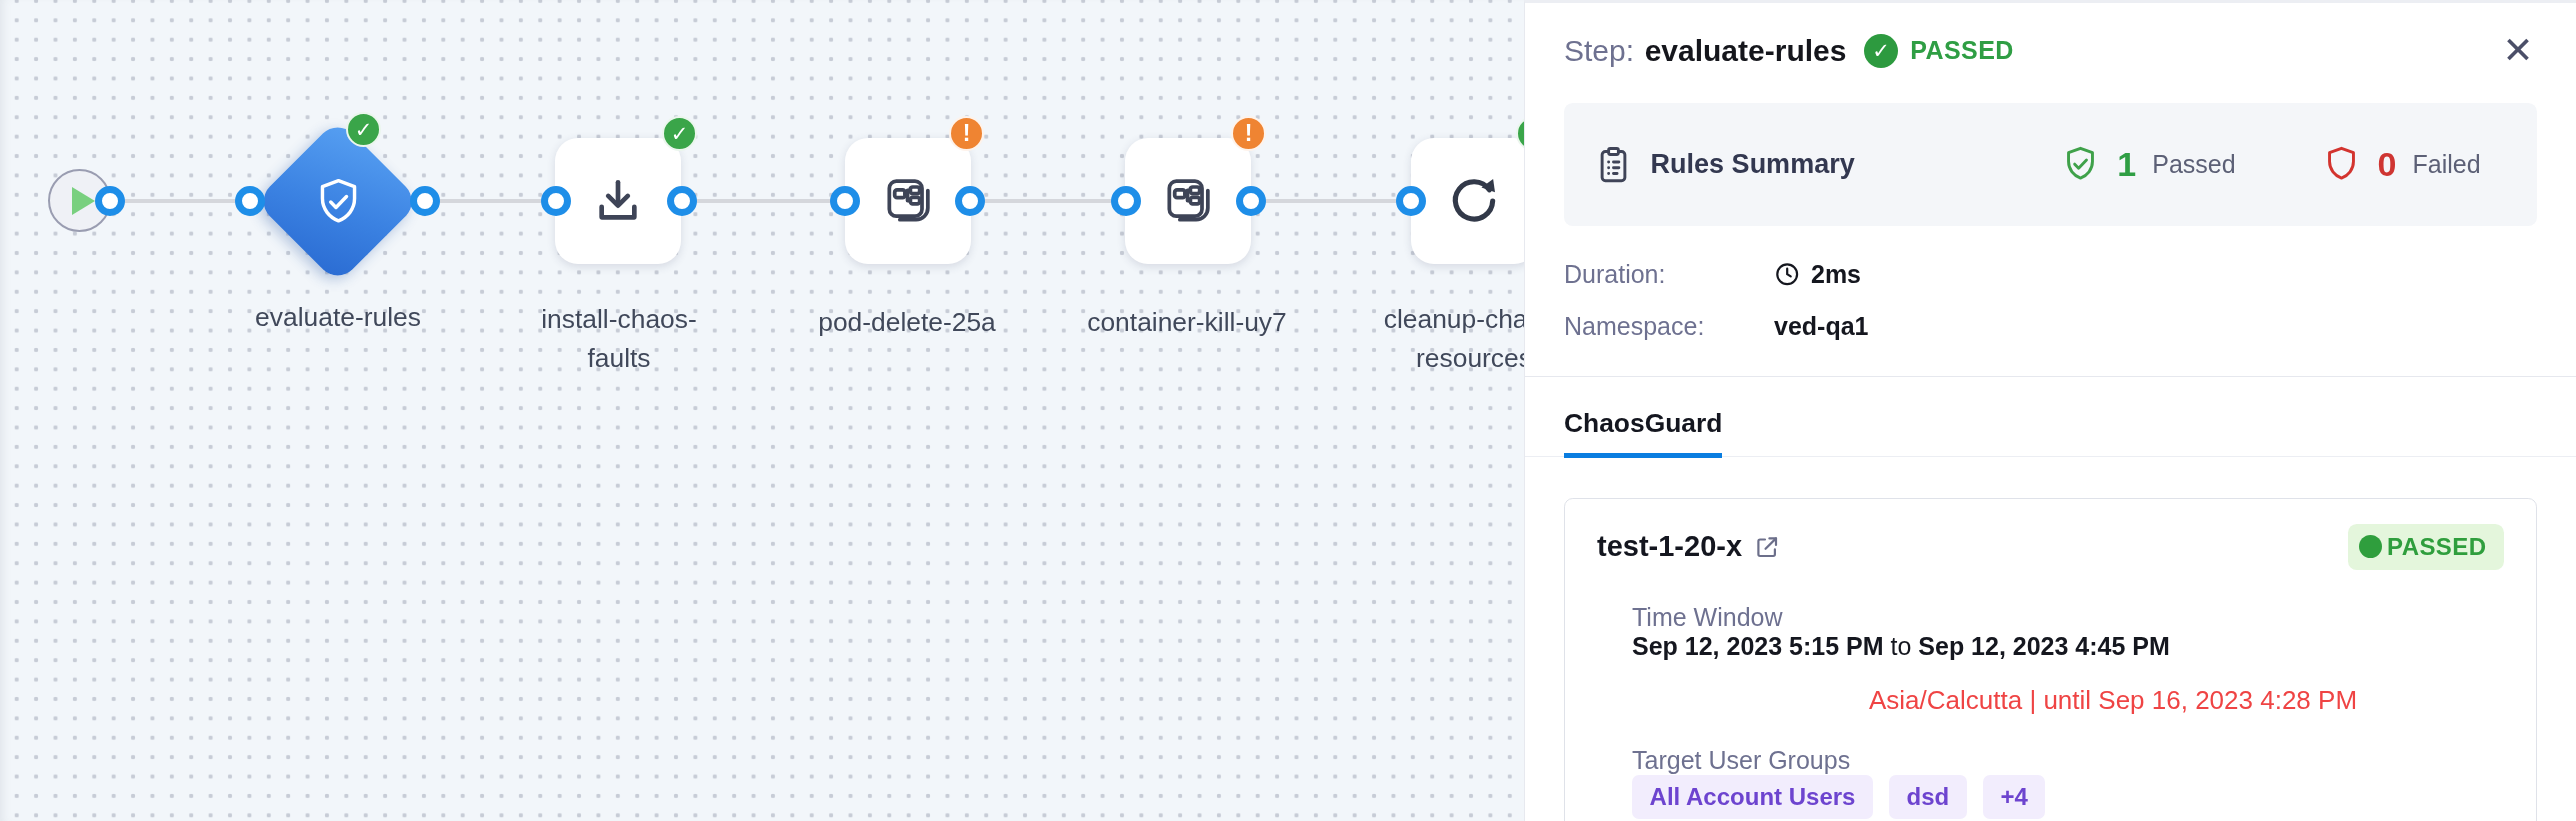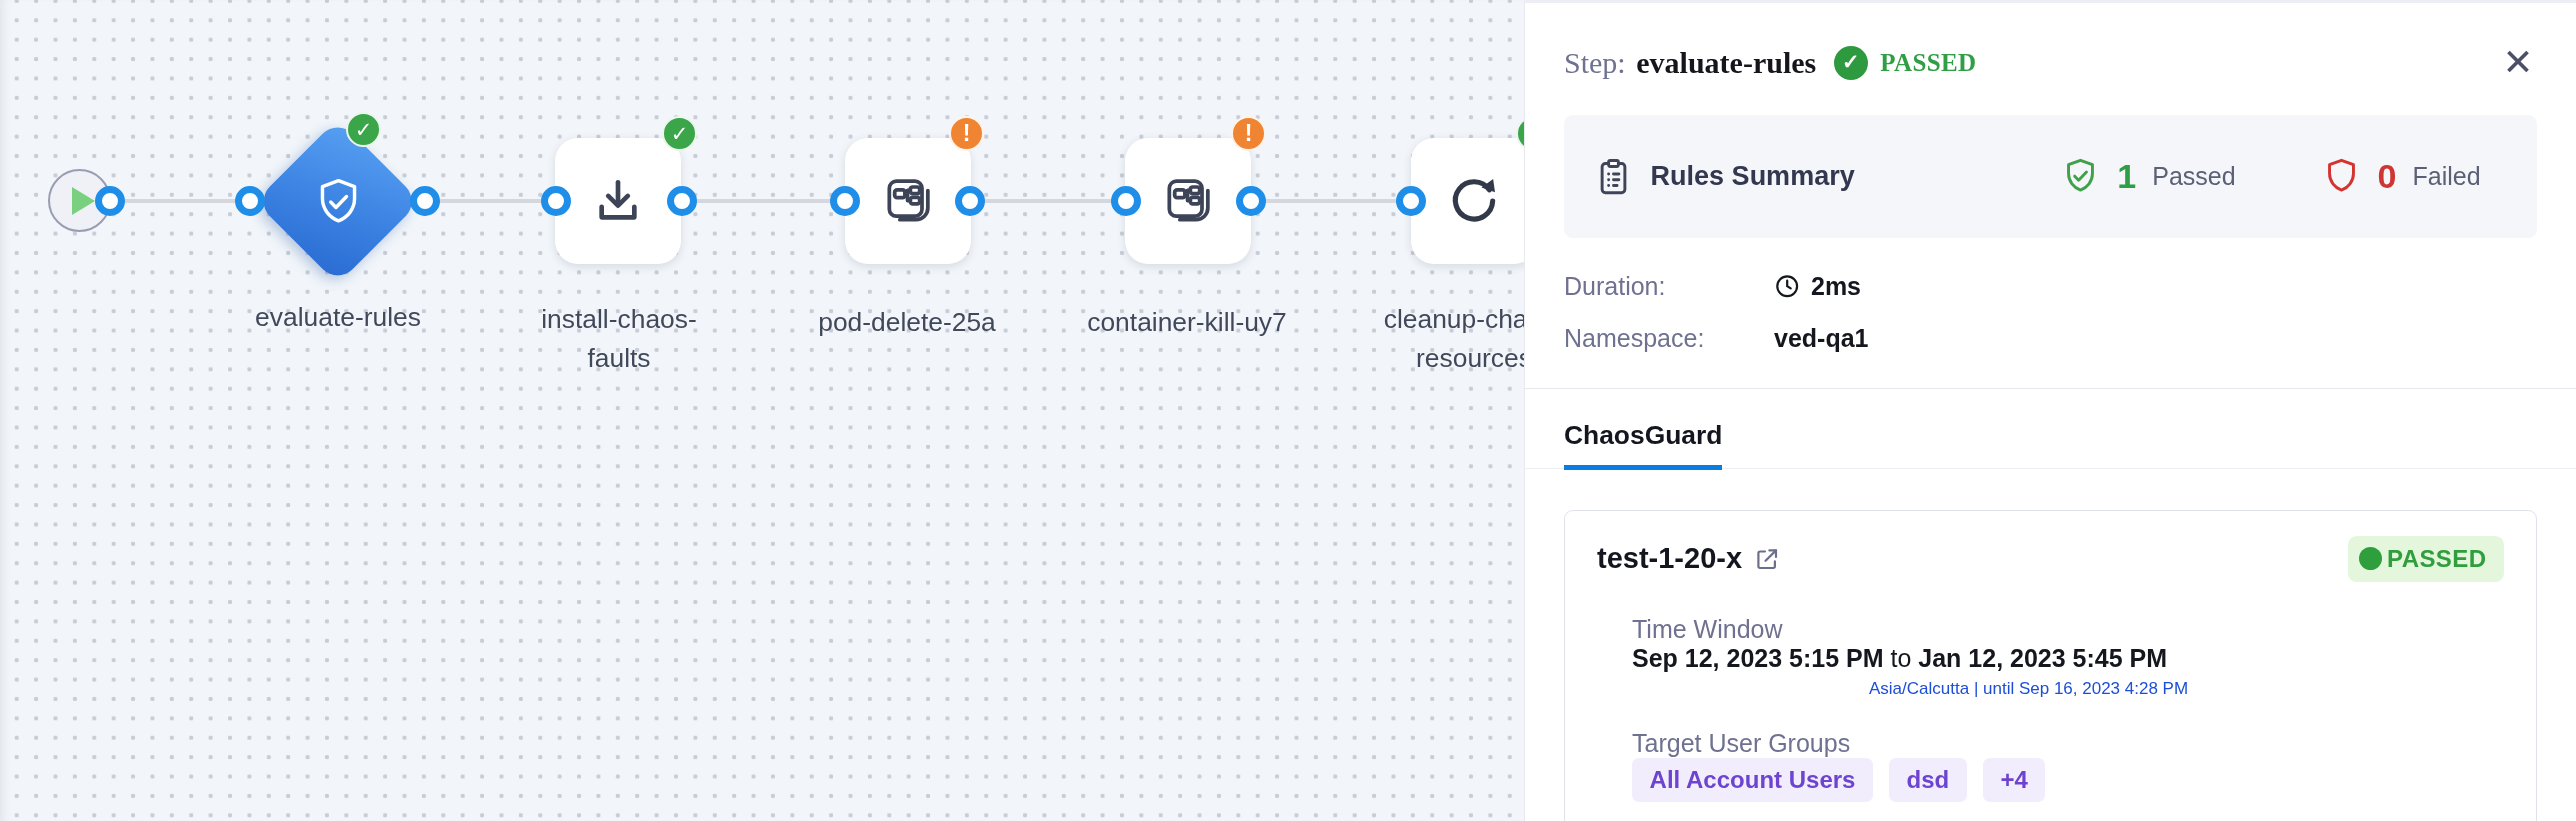--- a/index.html
+++ b/index.html
@@ -39,21 +39,21 @@
   .badge.orange { background:#ef8432; font-size:23px; }
 
   .node-label { position:absolute; width:282px; text-align:center; font-size:26.4px;
     line-height:39px; color:#40485a; white-space:pre-line; z-index:2; }
 
   
   .panel { position:absolute; left:1524px; top:0; width:1052px; height:822px;
     background:#fff; border-left:0.9px solid #e7e9ef; border-top:3.5px solid #eceef3;
     padding:0 39px; z-index:10; }
 
-  .panel-header { display:flex; align-items:center; margin-top:35px; height:49px;font-family:Liberation Serif, serif; }
+  .panel-header { display:flex; align-items:center; margin-top:23px; height:49px; }
   .step-prefix { color:#6e7190; font-size:30px; margin-right:10.6px; }
   .step-title { color:#15161c; font-size:30px; font-weight:bold; }
   .hdr-check { width:34px; height:34px; border-radius:50%; background:#2d9a3f;
     color:#fff; font-size:21px; font-weight:bold; display:flex; align-items:center;
     justify-content:center; margin:0 12.3px 0 17.6px; }
   .hdr-status { color:#2f9e44; font-size:25px; font-weight:bold; letter-spacing:0.4px; }
   .close-btn { margin-left:auto; color:#4b4f68; font-size:37px; line-height:1;
     cursor:pointer; padding:0 3.5px; }
 
   .rules-box { margin-top:28px; height:123px; background:#f4f6f9; border-radius:8.8px;
@@ -86,21 +86,21 @@
   .ext-link { margin-left:12.3px; cursor:pointer; display:flex; }
   .pill-status { margin-left:auto; background:#e4f6dc; border-radius:8.8px;
     display:flex; align-items:center; padding:8.8px 17.6px 8.8px 10.6px; }
   .pill-dot { width:23px; height:23px; border-radius:50%; background:#2f9e3d; margin-right:5.3px; }
   .pill-status span { color:#2f9e3d; font-size:24px; font-weight:bold; letter-spacing:0.4px; }
 
   .card-row { display:flex; margin-top:30px; padding-left:35px; font-size:25px; align-items:flex-start;flex-direction:column; }
   .card-label { width:236px; color:#6e7190; flex:none; padding-top:3.5px; }
   .card-value { color:#15171f; }
   .card-value .b { font-weight:bold; }
-  .tz-line { margin-top:6px; padding-left:272px; font-size:17px; color:#1d4ed8; }
+  .tz-line { margin-top:24px; padding-left:272px; font-size:26px; color:#ef4444; }
 
   .groups { display:flex; gap:16px; align-items:center; }
   .group-pill { background:#f2edfd; color:#6d44cf; font-weight:bold; font-size:24px;
     border-radius:7px; padding:8px 17.6px; cursor:pointer; }
 
   svg { display:block; }
 </style>
 </head>
 <body>
 
@@ -270,21 +270,21 @@
         <span class="pill-dot"></span>
         <span>PASSED</span>
       </span>
     </div>
 
     <div class="card-row">
       <span class="card-label">Time Window</span>
       <span class="card-value">
         <span class="b">Sep 12, 2023 5:15 PM</span>
         <span>to</span>
-        <span class="b">Jan 12, 2023 5:45 PM</span>
+        <span class="b">Sep 12, 2023 4:45 PM</span>
       </span>
     </div>
     <div class="tz-line">Asia/Calcutta | until Sep 16, 2023 4:28 PM</div>
 
     <div class="card-row" style="margin-top:26.4px">
       <span class="card-label">Target User Groups</span>
       <span class="groups">
         <span class="group-pill">All Account Users</span>
         <span class="group-pill">dsd</span>
         <span class="group-pill">+4</span>

